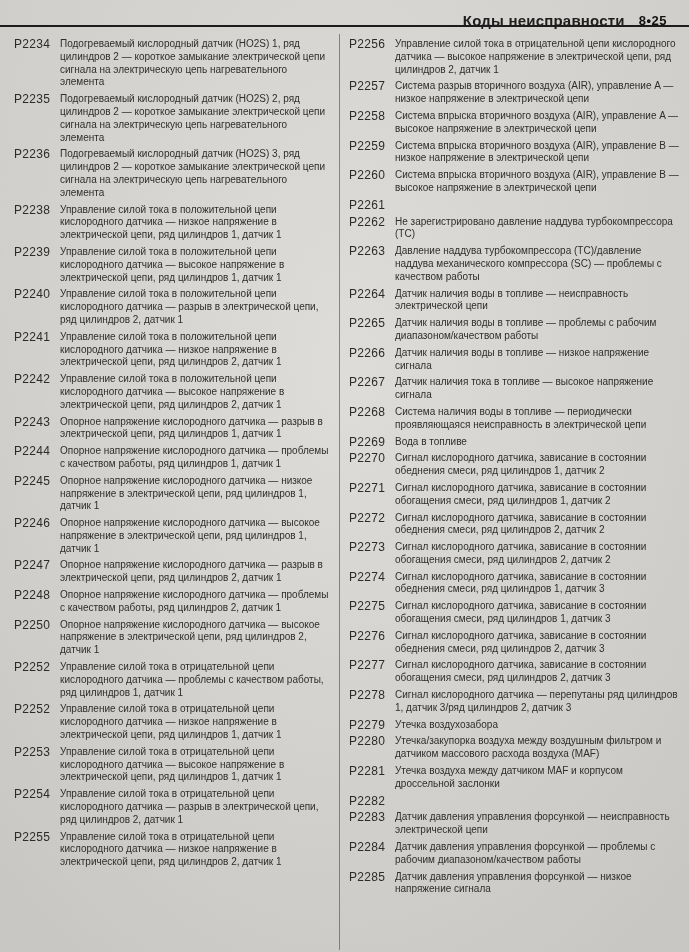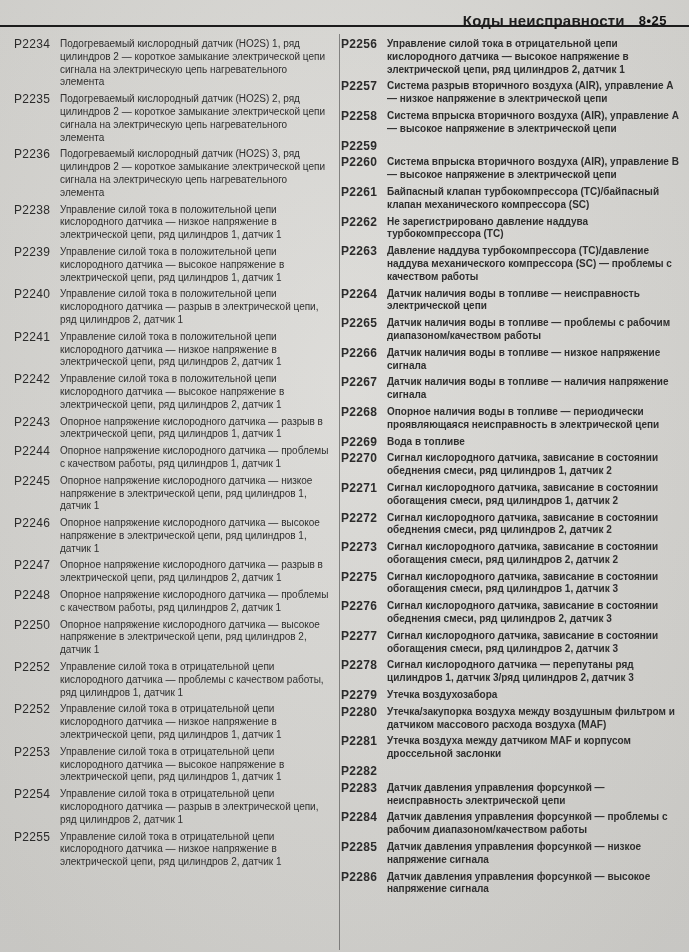--- a/index.html
+++ b/index.html
@@ -51,21 +51,21 @@
     position: absolute;
     top: 34px; left: 0; right: 0; bottom: 0;
     display: flex;
     overflow: hidden;
   }
   .col {
     box-sizing: border-box;
     overflow: hidden;
   }
   .col.left  { width: 339px; padding: 4px 6px 0 14px; }
-  .col.right { width: 350px; padding: 4px 8px 0 2px; font-weight: bold; }
+  .col.right { width: 350px; padding: 4px 8px 0 10px; }
   .col-divider {
     position: absolute;
     top: 0; bottom: 2px;
     left: 339px;
     width: 1px;
     background: rgba(60,60,60,0.55);
   }
   .row {
     display: grid;
     grid-template-columns: 44px 1fr;
@@ -189,28 +189,28 @@
         <div class="row">
     <span class="code">P2257</span>
     <span class="desc">Система разрыв вторичного воздуха (AIR), управление A — низкое напряжение в электрической цепи</span>
   </div>
         <div class="row">
     <span class="code">P2258</span>
     <span class="desc">Система впрыска вторичного воздуха (AIR), управление A — высокое напряжение в электрической цепи</span>
   </div>
         <div class="row">
     <span class="code">P2259</span>
+    <span class="desc">Система впрыска вторичного воздуха (AIR), управление B — низкое напряжение в электрической цепи</span>
   </div>
         <div class="row">
     <span class="code">P2260</span>
     <span class="desc">Система впрыска вторичного воздуха (AIR), управление B — высокое напряжение в электрической цепи</span>
   </div>
         <div class="row">
     <span class="code">P2261</span>
-    <span class="desc">Байпасный клапан турбокомпрессора (TC)/байпасный клапан механического компрессора (SC)</span>
   </div>
         <div class="row">
     <span class="code">P2262</span>
     <span class="desc">Не зарегистрировано давление наддува турбокомпрессора (TC)</span>
   </div>
         <div class="row">
     <span class="code">P2263</span>
     <span class="desc">Давление наддува турбокомпрессора (TC)/давление наддува механического компрессора (SC) — проблемы с качеством работы</span>
   </div>
         <div class="row">
@@ -220,25 +220,25 @@
         <div class="row">
     <span class="code">P2265</span>
     <span class="desc">Датчик наличия воды в топливе — проблемы с рабочим диапазоном/качеством работы</span>
   </div>
         <div class="row">
     <span class="code">P2266</span>
     <span class="desc">Датчик наличия воды в топливе — низкое напряжение сигнала</span>
   </div>
         <div class="row">
     <span class="code">P2267</span>
-    <span class="desc">Датчик наличия воды в топливе — наличия напряжение сигнала</span>
+    <span class="desc">Датчик наличия тока в топливе — высокое напряжение сигнала</span>
   </div>
         <div class="row">
     <span class="code">P2268</span>
-    <span class="desc">Опорное наличия воды в топливе — периодически проявляющаяся неисправность в электрической цепи</span>
+    <span class="desc">Система наличия воды в топливе — периодически проявляющаяся неисправность в электрической цепи</span>
   </div>
         <div class="row">
     <span class="code">P2269</span>
     <span class="desc">Вода в топливе</span>
   </div>
         <div class="row">
     <span class="code">P2270</span>
     <span class="desc">Сигнал кислородного датчика, зависание в состоянии обеднения смеси, ряд цилиндров 1, датчик 2</span>
   </div>
         <div class="row">
@@ -247,20 +247,24 @@
   </div>
         <div class="row">
     <span class="code">P2272</span>
     <span class="desc">Сигнал кислородного датчика, зависание в состоянии обеднения смеси, ряд цилиндров 2, датчик 2</span>
   </div>
         <div class="row">
     <span class="code">P2273</span>
     <span class="desc">Сигнал кислородного датчика, зависание в состоянии обогащения смеси, ряд цилиндров 2, датчик 2</span>
   </div>
         <div class="row">
+    <span class="code">P2274</span>
+    <span class="desc">Сигнал кислородного датчика, зависание в состоянии обеднения смеси, ряд цилиндров 1, датчик 3</span>
+  </div>
+        <div class="row">
     <span class="code">P2275</span>
     <span class="desc">Сигнал кислородного датчика, зависание в состоянии обогащения смеси, ряд цилиндров 1, датчик 3</span>
   </div>
         <div class="row">
     <span class="code">P2276</span>
     <span class="desc">Сигнал кислородного датчика, зависание в состоянии обеднения смеси, ряд цилиндров 2, датчик 3</span>
   </div>
         <div class="row">
     <span class="code">P2277</span>
     <span class="desc">Сигнал кислородного датчика, зависание в состоянии обогащения смеси, ряд цилиндров 2, датчик 3</span>
@@ -289,21 +293,17 @@
     <span class="desc">Датчик давления управления форсункой — неисправность электрической цепи</span>
   </div>
         <div class="row">
     <span class="code">P2284</span>
     <span class="desc">Датчик давления управления форсункой — проблемы с рабочим диапазоном/качеством работы</span>
   </div>
         <div class="row">
     <span class="code">P2285</span>
     <span class="desc">Датчик давления управления форсункой — низкое напряжение сигнала</span>
   </div>
-        <div class="row">
-    <span class="code">P2286</span>
-    <span class="desc">Датчик давления управления форсункой — высокое напряжение сигнала</span>
-  </div>
       </div>
     <div class="col-divider"></div>
   </div>
 
 </div>
 
 </body></html>

